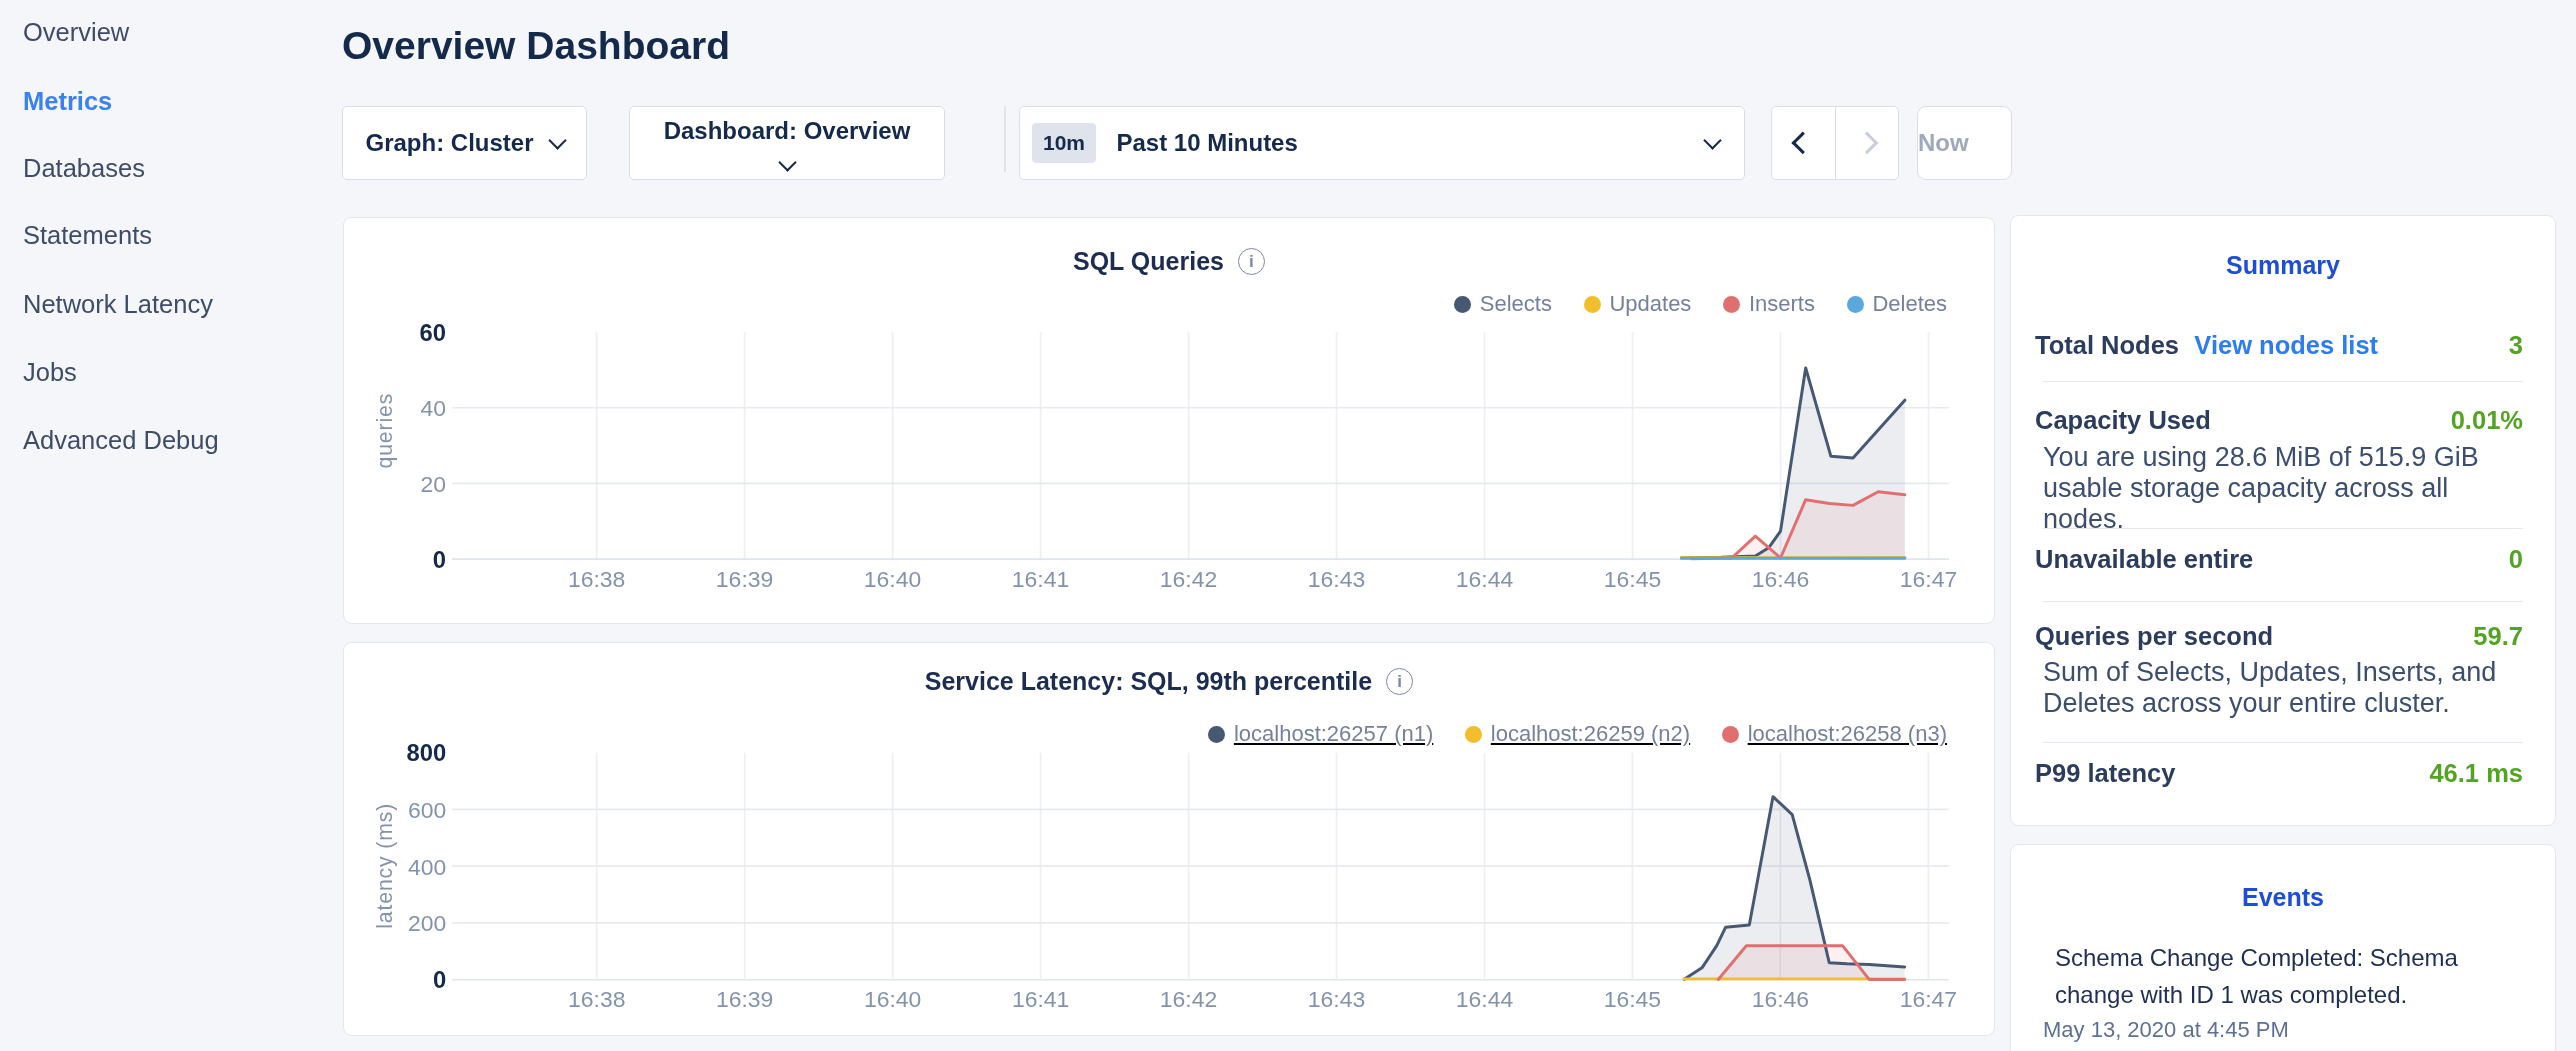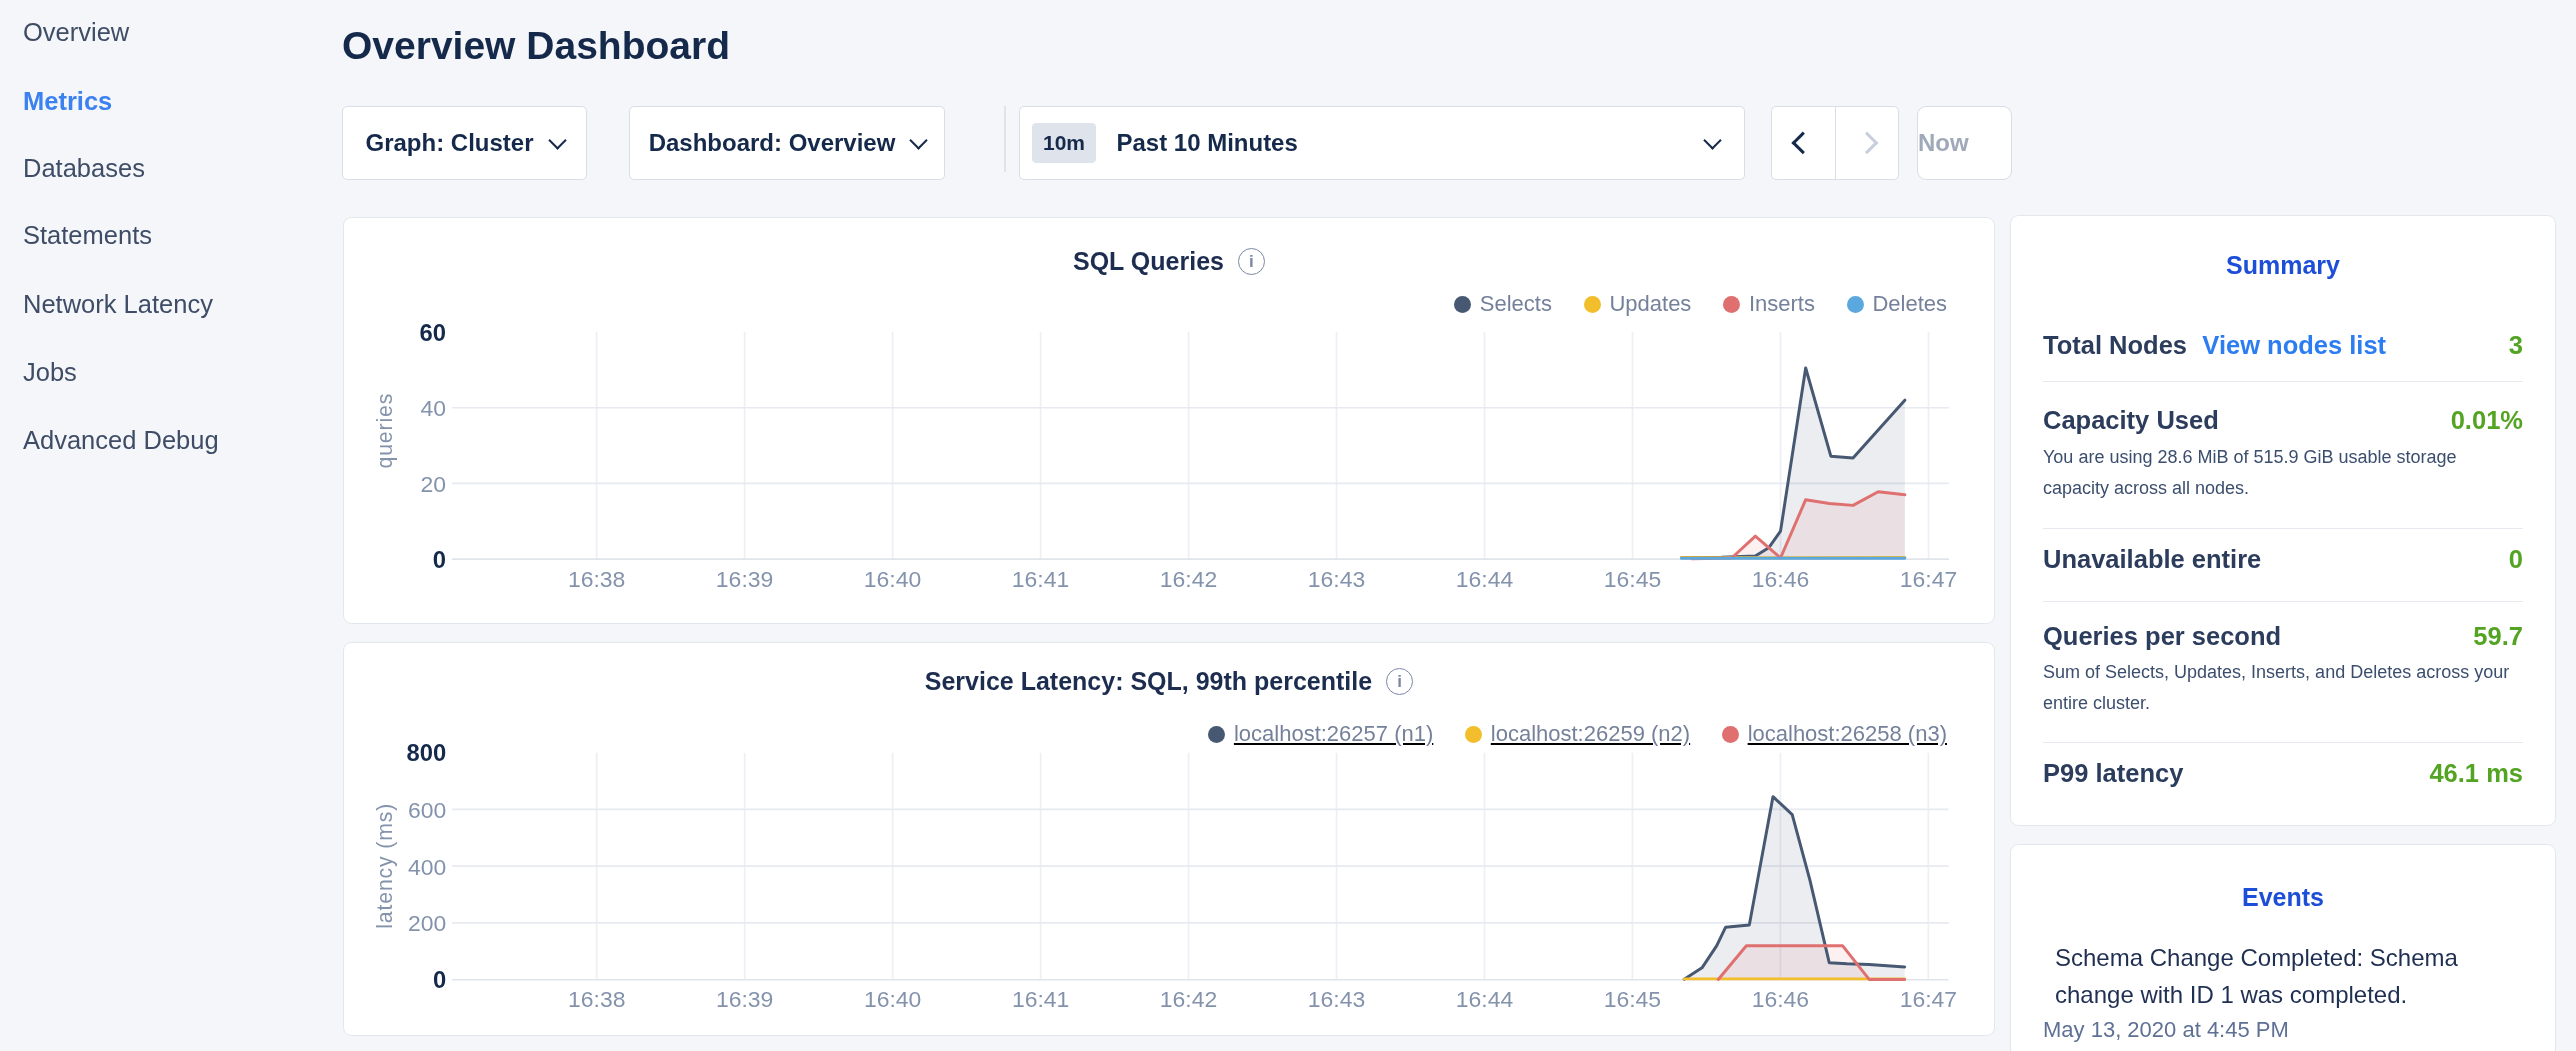--- a/index.html
+++ b/index.html
@@ -13,21 +13,21 @@
 
   
   .page-title{position:absolute;left:342px;top:24px;margin:0;font-size:39px;font-weight:600;color:#15294b;}
   .ctl{position:absolute;top:106px;height:74px;box-sizing:border-box;background:#fff;border:0.9px solid #d9dee6;border-radius:5.1px;display:flex;align-items:center;cursor:pointer;}
   .ctl-label{font-size:24px;font-weight:600;color:#15294b;white-space:nowrap;}
   .chev{display:inline-block;border-style:solid;border-color:#15294b;border-width:0 2.6px 2.6px 0;}
   .chev.down{width:11px;height:11px;transform:rotate(45deg);margin-top:-5.1px;}
   .chev.left{width:12.8px;height:12.8px;border-width:0 3.4px 3.4px 0;transform:rotate(135deg);}
   .chev.right{width:12.8px;height:12.8px;border-width:0 3.4px 3.4px 0;transform:rotate(-45deg);}
   #graph-dd{left:342px;width:245px;justify-content:center;gap:17px;}
-  #dash-dd{left:629px;width:316px;justify-content:center;gap:17px;}
+  #dash-dd{left:629px;width:316px;justify-content:center;gap:17px;flex-direction:column;}
   .vdivider{position:absolute;left:1004px;top:106px;width:1.7px;height:66px;background:#dfe3ea;}
   #time-sel{left:1019px;width:726px;padding:0 25.5px 0 12px;}
   .time-badge{background:#dfe3eb;border-radius:4.3px;padding:7.7px 11px;font-size:21px;font-weight:700;color:#15294b;}
   #time-sel .ctl-label{margin-left:20.4px;flex:1;}
   #arrow-group{left:1771px;width:128px;padding:0;cursor:default;}
   .arrow-cell{width:50%;height:100%;display:flex;align-items:center;justify-content:center;cursor:pointer;}
   .arrow-cell + .arrow-cell{border-left:0.9px solid #d9dee6;}
   .arrow-cell.disabled .chev{border-color:#c8cfda;}
   #now-btn{left:1917px;width:95px;justify-content:flex-start;border-radius:9px;}
   #now-btn .ctl-label{color:#9fa9ba;}
@@ -52,26 +52,26 @@
   text.ticky{font-size:27px;fill:#8493ac;font-family:"Liberation Sans",sans-serif;}
   text.ticky-dark{font-size:28px;fill:#15294b;font-weight:700;font-family:"Liberation Sans",sans-serif;}
   text.axis-label{font-size:25px;fill:#8493ac;letter-spacing:1px;font-family:"Liberation Sans",sans-serif;}
 
   
   #summary-card{left:2010px;top:215px;width:546px;height:611px;}
   #events-card{left:2010px;top:844px;width:546px;height:238px;}
   .side-title{position:absolute;left:0;width:100%;text-align:center;font-size:25px;font-weight:700;color:#1d4ed8;}
   #summary-card .side-title{top:35px;}
   #events-card .side-title{top:38px;}
-  .srow{position:absolute;left:32px;right:32px;display:flex;justify-content:space-between;align-items:baseline;}
+  .srow{position:absolute;left:24px;right:32px;display:flex;justify-content:space-between;align-items:baseline;}
   .srow-left{display:flex;align-items:baseline;gap:15.3px;}
   .srow-label{font-size:25.5px;font-weight:700;color:#2c3c5c;white-space:nowrap;}
   .srow-link{font-size:25.5px;font-weight:700;color:#2d7df2;cursor:pointer;white-space:nowrap;}
   .srow-value{font-size:25.5px;font-weight:700;color:#54a423;white-space:nowrap;}
-  .sdesc{position:absolute;left:32px;right:32px;font-size:18px;line-height:31px;color:#3c4e6e;}
+  .sdesc{position:absolute;left:32px;right:32px;font-size:27px;line-height:31px;color:#3c4e6e;}
   .sdivider{position:absolute;left:32px;right:32px;height:0.9px;background:#e6e9ef;}
   .event-msg{position:absolute;left:44px;width:425px;font-size:24px;line-height:37px;color:#1f2f52;}
   .event-time{position:absolute;left:32px;font-size:22px;color:#5e7094;}
 </style>
 </head>
 <body>
 
 <div class="app">
 
   <nav class="sidebar">

